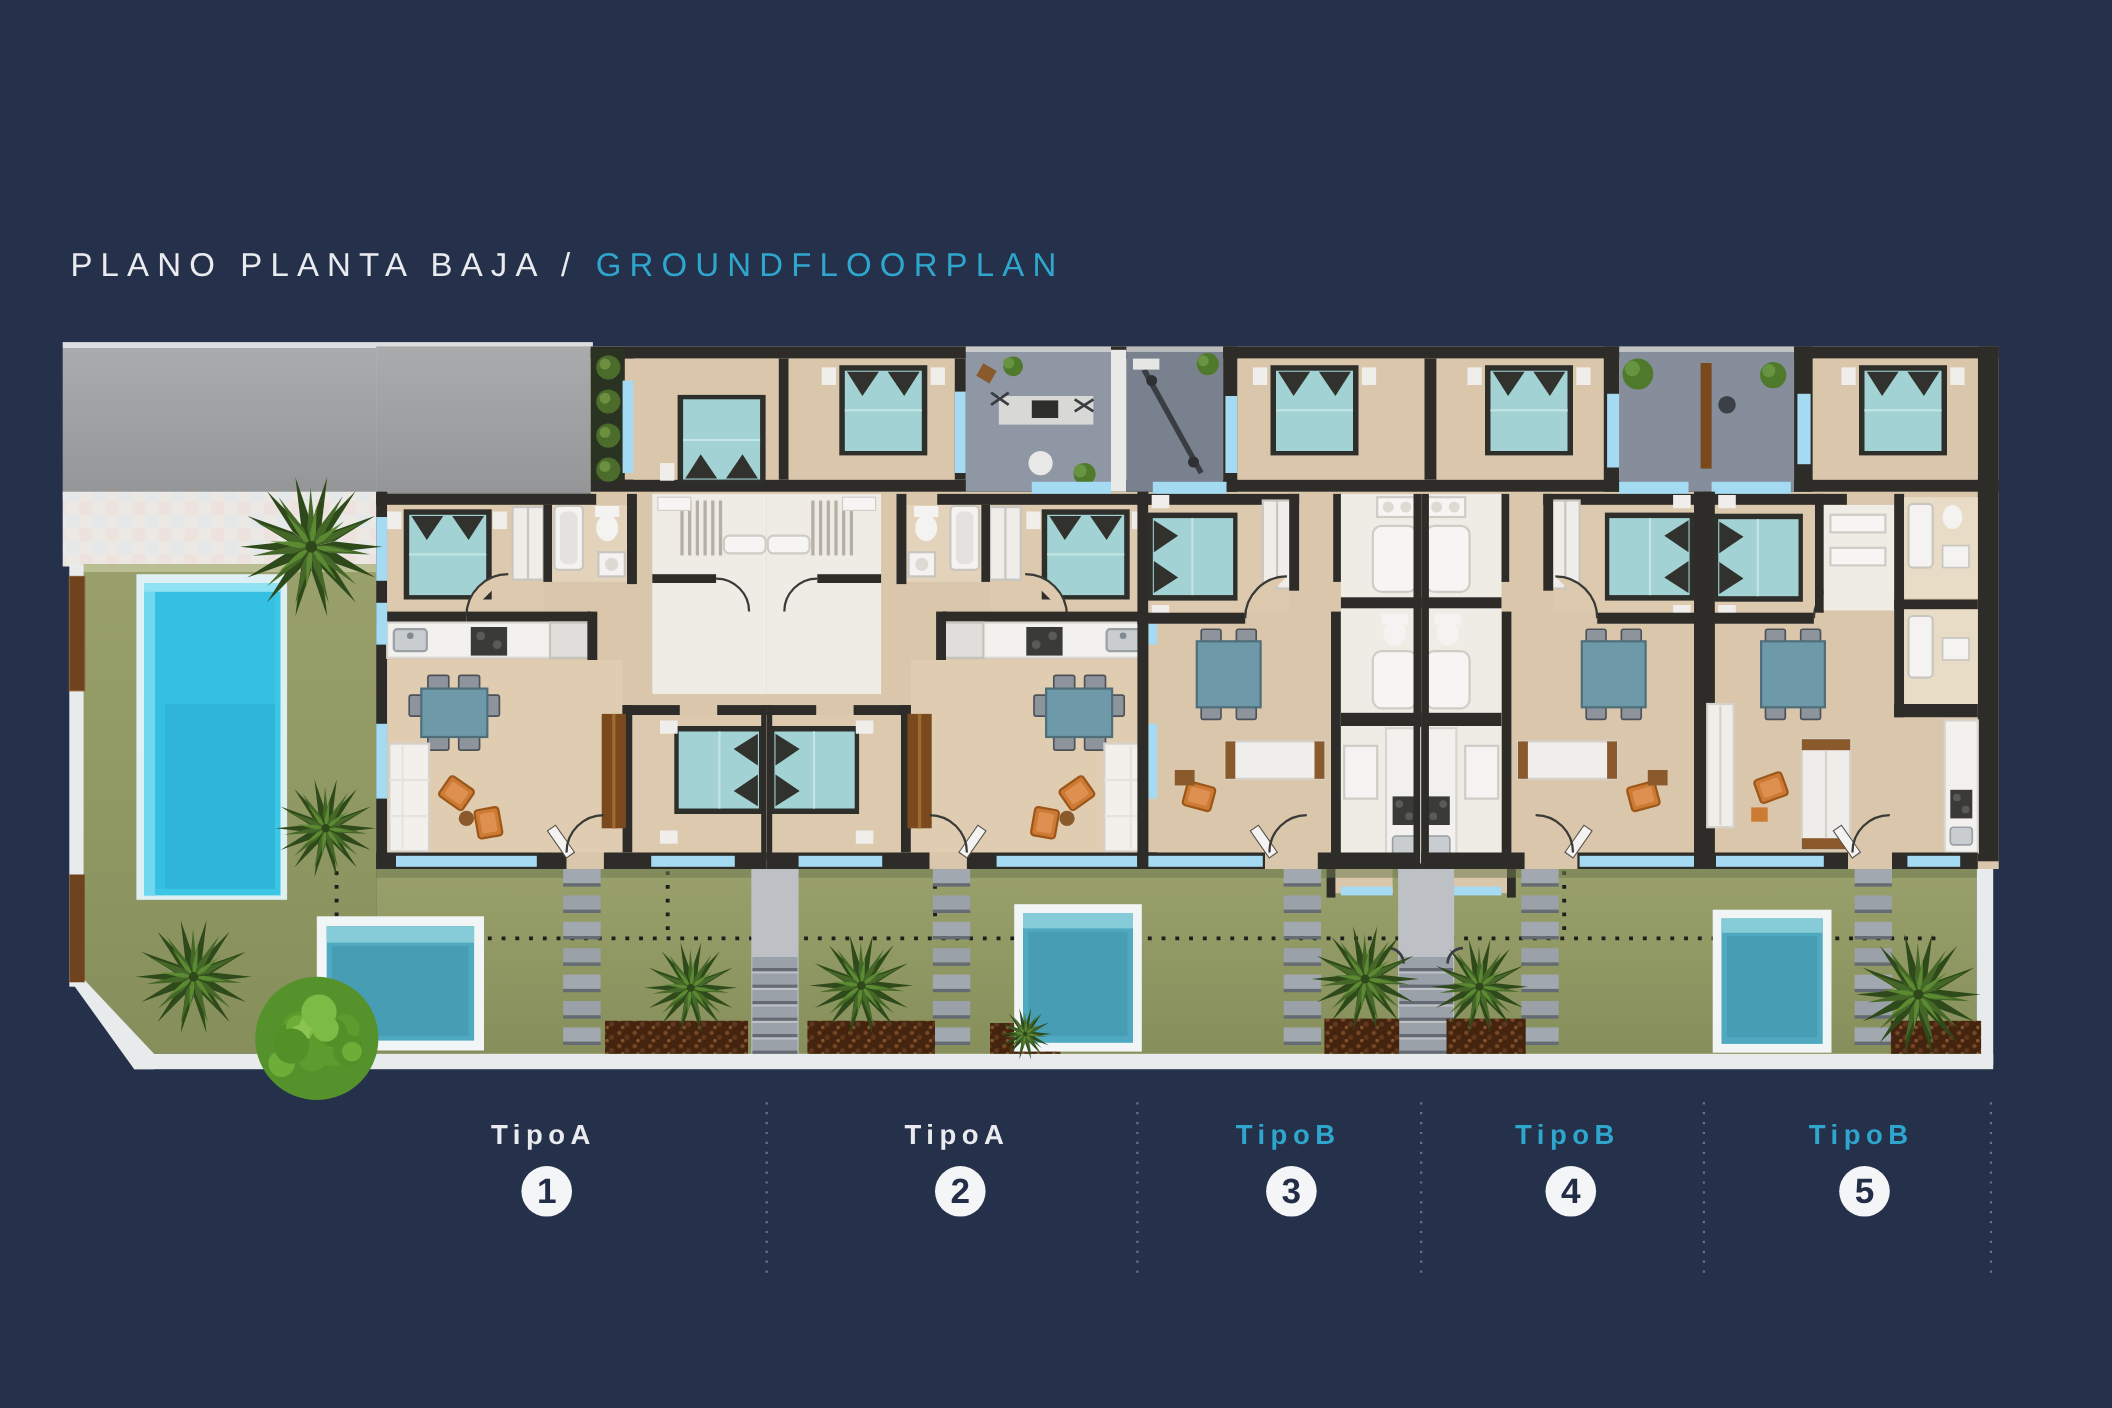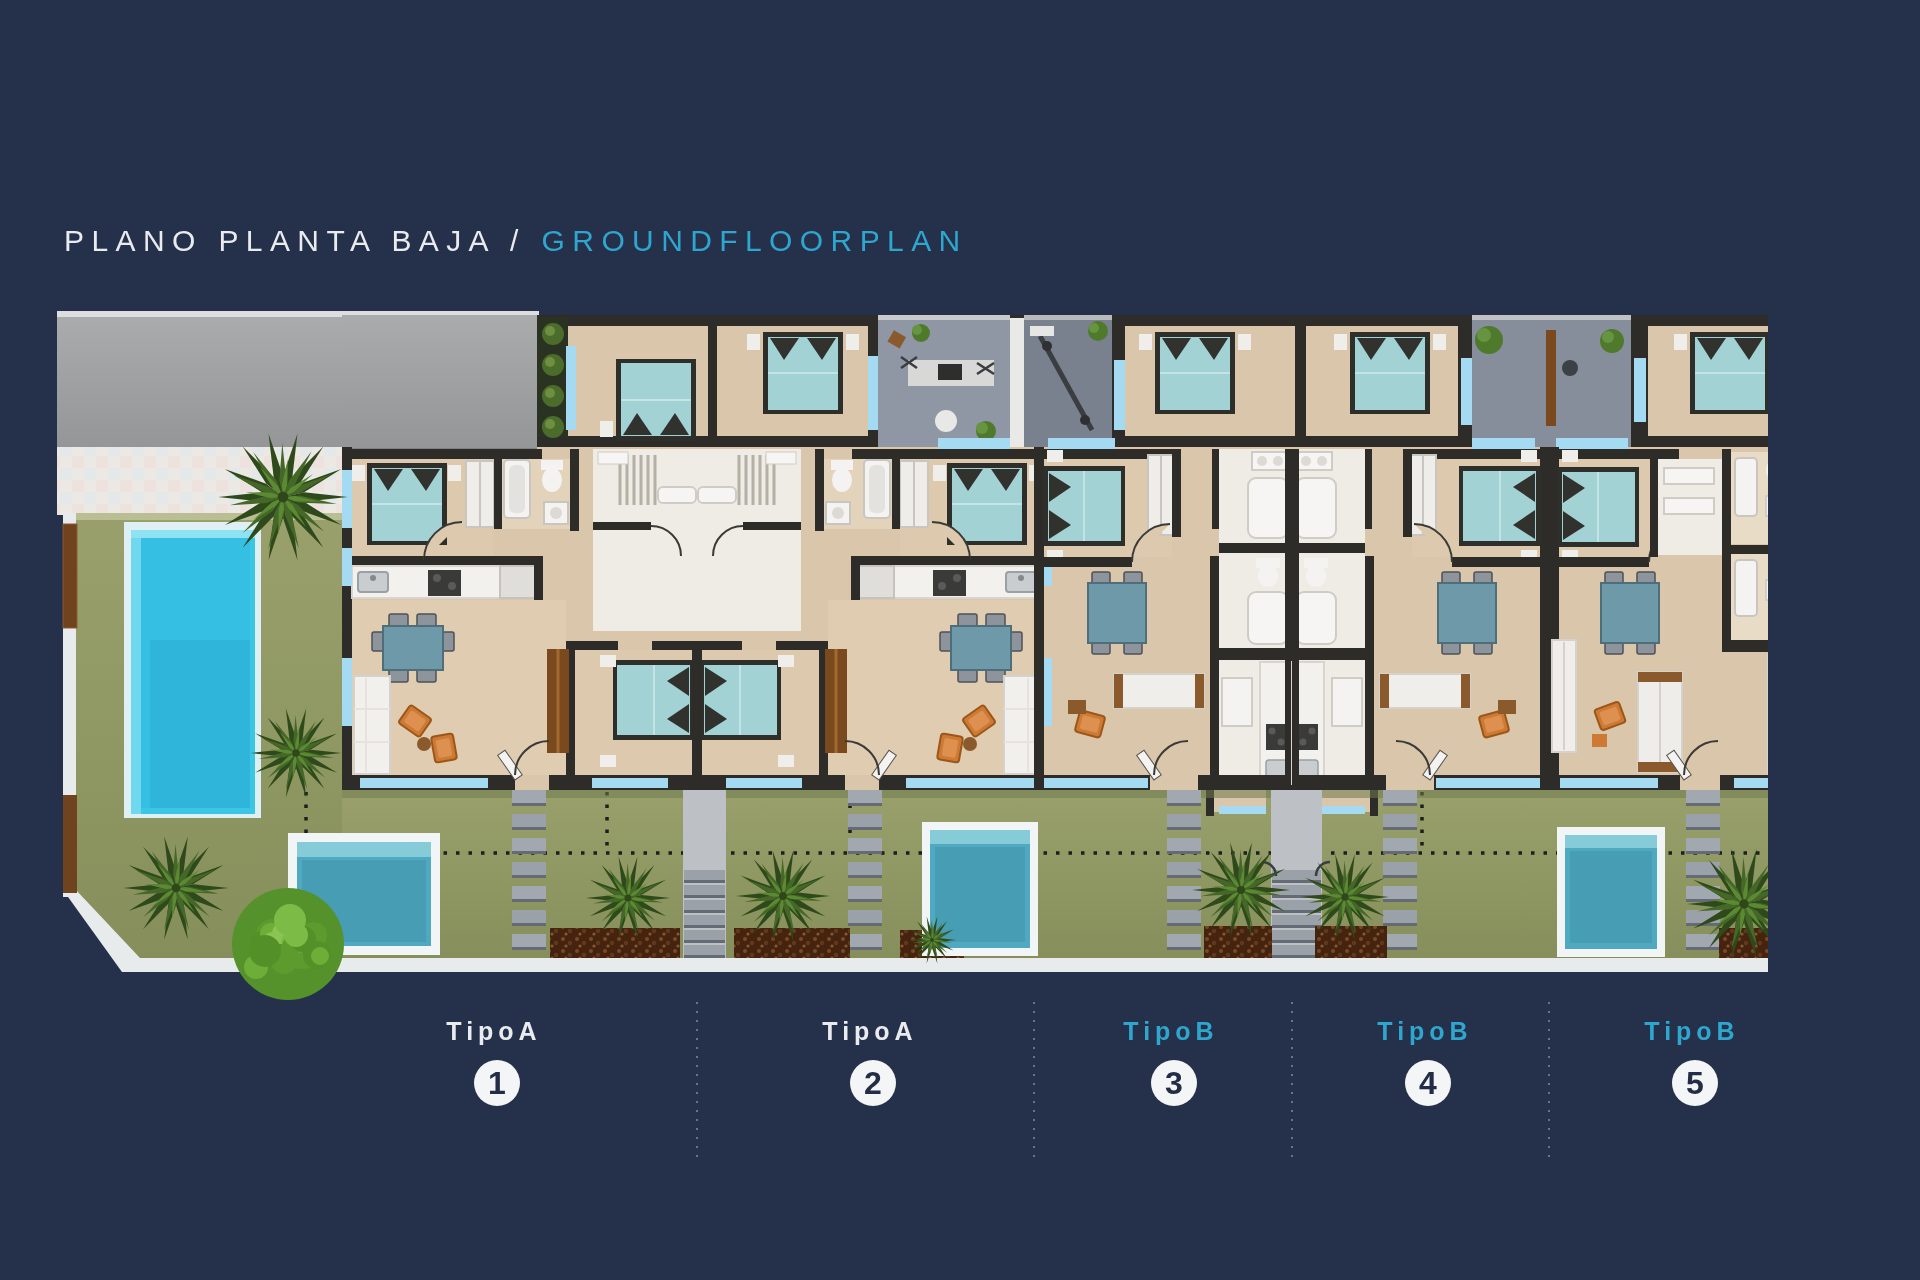--- a/index.html
+++ b/index.html
@@ -1,16 +1,16 @@
 <!DOCTYPE html>
 <html><head>
 <meta charset="utf-8">
 <style>
 html,body{margin:0;padding:0;background:#25304a;}
-#stage{position:relative;width:1768px;height:1280px;overflow:hidden;background:#25304a;font-family:"Liberation Sans",sans-serif;text-decoration:underline;}
+#stage{position:relative;width:1920px;height:1280px;overflow:hidden;background:#25304a;font-family:"Liberation Sans",sans-serif;text-decoration:underline;}
 svg{display:block;}
 </style>
 </head>
 <body>
 <div id="stage">
 <svg width="1920" height="1280" viewBox="0 0 1920 1280">
 <defs>
 <g id="bedV">
           <rect x="0" y="0" width="80" height="82" fill="#2e2e2b"></rect>
           <rect x="5" y="5" width="70" height="73" fill="#a2d2d3"></rect>

